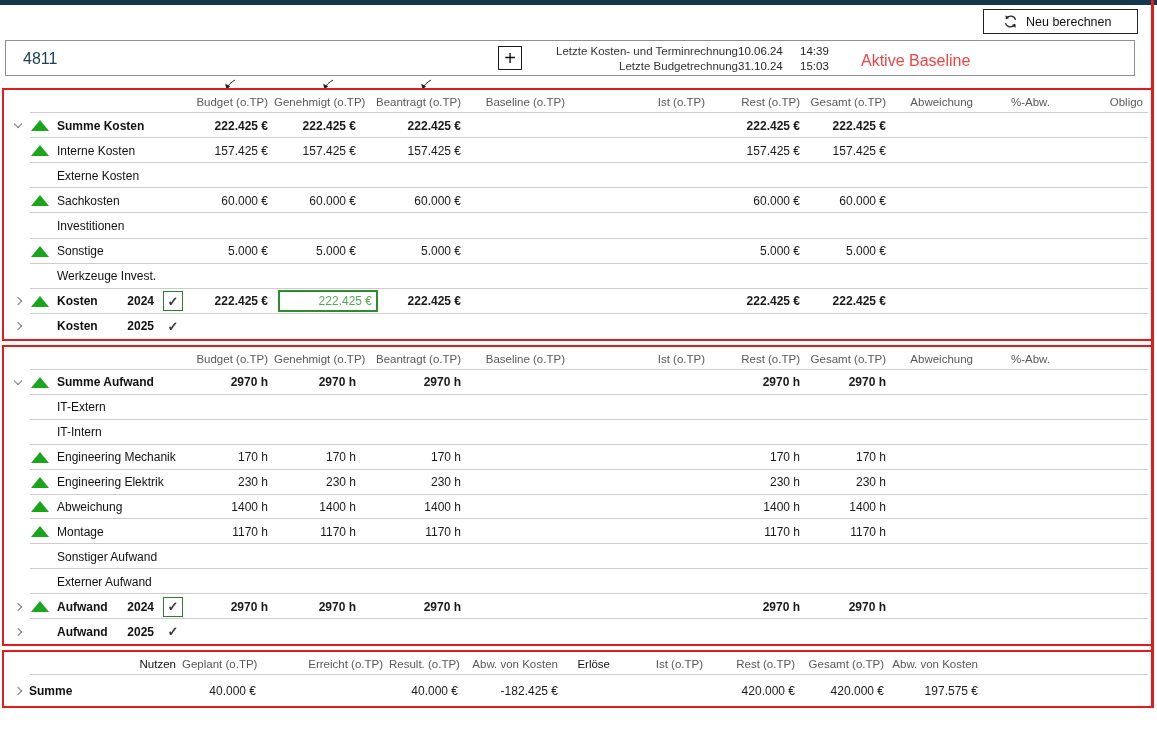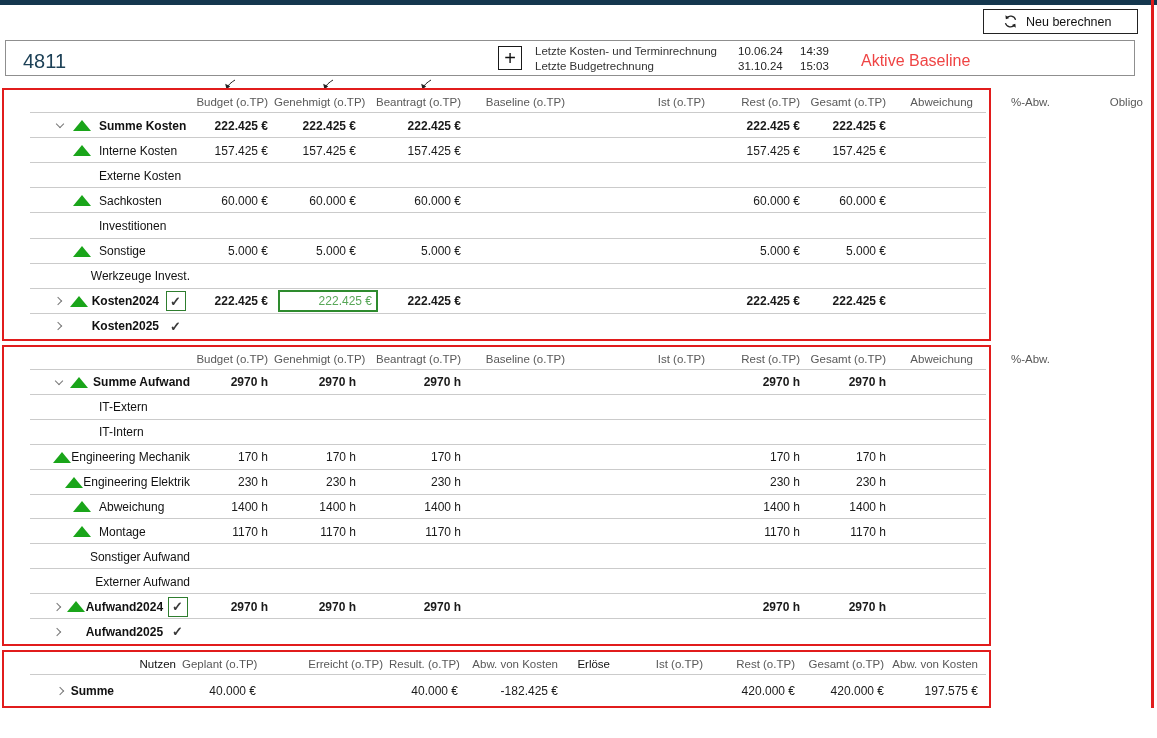--- a/index.html
+++ b/index.html
@@ -16,40 +16,40 @@
     position:absolute; left:983px; top:9px; width:155px; height:25px;
     background:#fff; border:1px solid #222; display:flex; align-items:center;
     gap:8px; padding:0 19px; font-size:12.5px; color:#111; cursor:pointer;
   }
 
   
   .project-bar {
     position:absolute; left:5px; top:40px; width:1130px; height:36px;
     border:1px solid #8f8f8f; background:#fff;
   }
-  .project-bar .pnum { position:absolute; left:17px; top:9px; font-size:20px; color:#1d4157; }
+  .project-bar .pnum { position:absolute; left:17px; top:9px; font-size:16px; color:#1d4157; }
   .project-bar .ptitle { position:absolute; left:94px; top:7px; font-size:14px; color:#1d4157;margin-top:48px; }
   .plusbox {
     position:absolute; left:492px; top:5px; width:24px; height:24px;
     border:1.5px solid #1a1a1a; display:flex; align-items:center; justify-content:center;
     font-size:20px; font-weight:400; color:#111; cursor:pointer; line-height:1;
   }
   .info-grid { position:absolute; left:529px; top:3px; font-size:11.5px; color:#333; line-height:14.5px; }
   .info-grid .irow { display:flex; }
-  .info-grid .ilab { width:203px; }
+  .info-grid .ilab { width:203px;text-align:right; }
   .info-grid .idate { width:62px; color:#222; }
   .info-grid .itime { width:50px; color:#222; }
   .baseline-label { position:absolute; left:855px; top:11px; font-size:16px; color:#ef4444; }
 
   
   .col-marker { position:absolute; top:77px; width:16px; height:12px; }
 
   
   .section {
-    position:absolute; left:2px; width:989px; border:2px solid #e11c1c;
+    position:absolute; left:2px; width:1151px; border:2px solid #e11c1c;
     background:#fff; display:flex; flex-direction:column;
   }
   #sec1 { top:88px;  height:253px; }
   #sec2 { top:345px; height:301px; }
   #sec3 { top:650px; height:58px;  }
 
   .trow { display:grid; align-items:center; position:relative; flex:1; min-height:0; }
   .trow.thead { flex:0 0 23px; }
   .trow.sep::after {
     content:""; position:absolute; left:26px; right:3px; bottom:0;
@@ -58,21 +58,21 @@
   .hcell { font-size:11.5px; color:#585858; text-align:right; padding-right:6px; white-space:nowrap; }
   .hcell.bold { font-weight:400; color:#111; }
   .cell { font-size:12px; text-align:right; padding-right:6px; white-space:nowrap; color:#1a1a1a; }
   .cell.bold { font-weight:700; }
   .cell.hl {
     border:2px solid #2e8b2e; color:#58a758; font-weight:400;
     padding:2px 4px 2px 2px; margin-left:4px; margin-right:-16px;
     position:relative; z-index:2; background:#fff;
   }
 
-  .label-block { display:flex; align-items:center; padding-left:3px; height:100%;margin-left:42px; }
+  .label-block { display:flex; align-items:center; padding-left:3px; height:100%; }
   .chev { width:22px; display:flex; justify-content:center; align-items:center; cursor:pointer; }
   .chev i { width:6px; height:6px; border-right:1.6px solid #787878; border-bottom:1.6px solid #787878; display:block; }
   .chev.down i { transform:rotate(45deg); margin-top:-3px; }
   .chev.right i { transform:rotate(-45deg); }
   .trislot { width:28px; display:flex; align-items:center; }
   .tri { width:0; height:0; border-left:9px solid transparent; border-right:9px solid transparent; border-bottom:11px solid #1aa51a; margin-left:2px; }
   .rowname { font-size:12px; color:#111; white-space:nowrap; }
   .rowname.bold { font-weight:700; }
   .year { margin-left:auto; font-size:12px; font-weight:700; color:#111; }
   .checkwrap { width:34px; display:flex; justify-content:center; align-items:center; margin-left:2px; }

